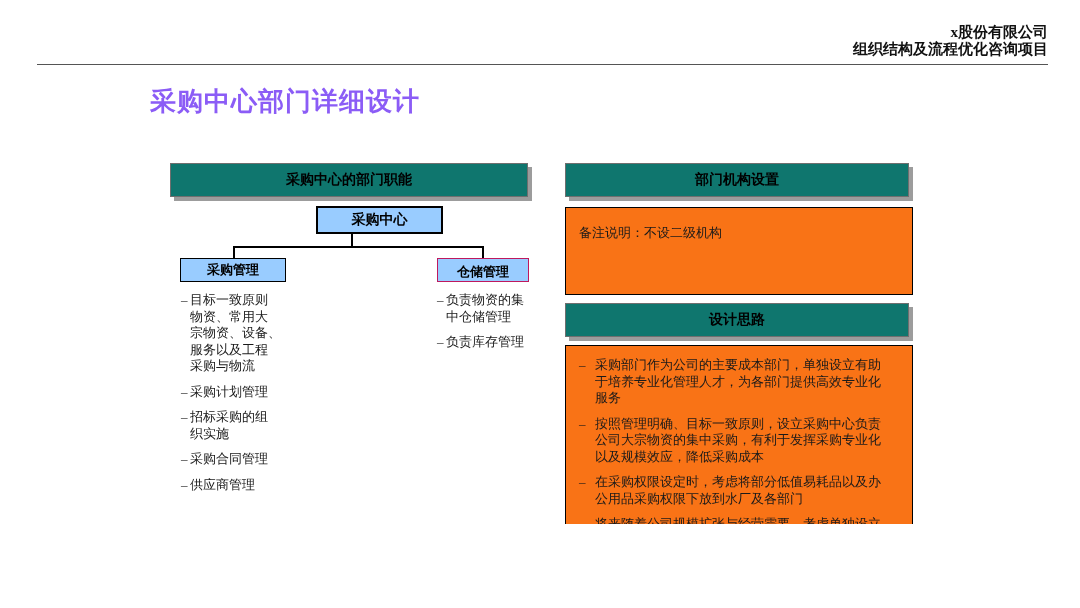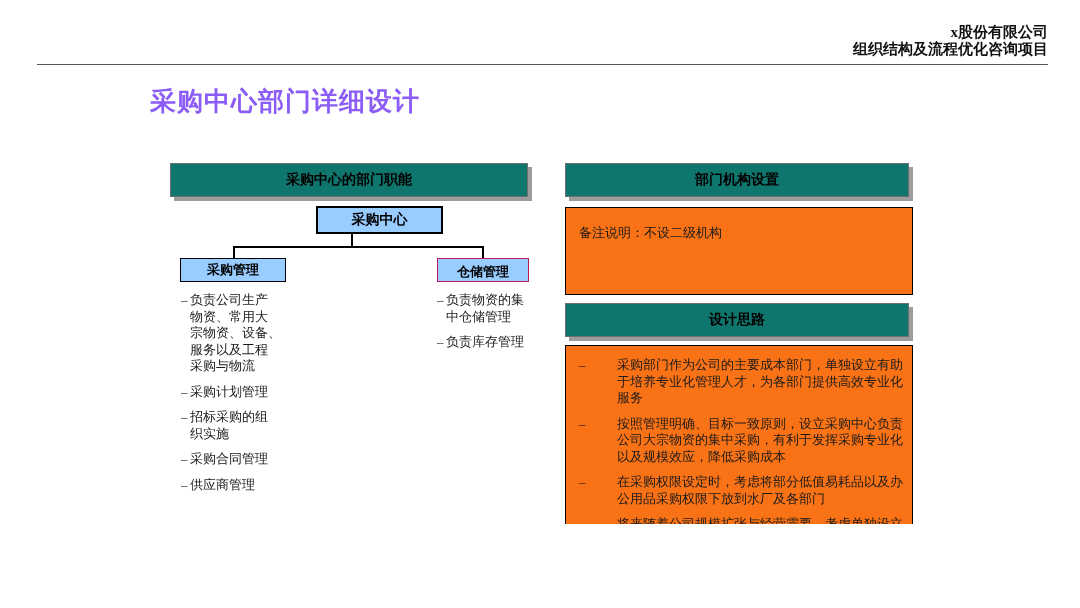--- a/index.html
+++ b/index.html
@@ -58,21 +58,21 @@
   .panel{
     position:absolute;background:#f97316;border:1px solid #000;
     font-size:13px;line-height:16.5px;color:#1a1a1a;
   }
   .panel-note{left:565px;top:207px;width:346px;height:86px;}
   .panel-note .note-text{padding:17px 14px 0 13px;}
   .panel-ideas{left:565px;top:345px;width:346px;height:211px;}
   .ideas-list{padding:11px 8px 0 13px;}
   .idea-bullet{display:flex;margin-bottom:9px;}
   .idea-bullet .dash{flex:0 0 16px;}
-  .idea-bullet .btext{white-space:pre-line;margin-left:22px;}
+  .idea-bullet .btext{white-space:pre-line;}
   
   .watermark-logo{position:absolute;left:8px;top:563px;}
   .watermark-text{
     position:absolute;left:57px;top:573px;z-index:1;
     font-size:23px;font-weight:bold;color:#c7c7c7;letter-spacing:1px;
   }
   .footer-date{
     position:absolute;left:55px;top:576px;z-index:2;
     font-size:16px;font-weight:bold;color:#8b5cf6;
   }
@@ -110,21 +110,21 @@
   <div class="node node-child1">
     <span>采购管理</span>
   </div>
   <div class="node node-child2">
     <span>仓储管理</span>
   </div>
 
   <div class="org-bullets org-bullets-left">
     <div class="org-bullet">
       <span class="dash">–</span>
-      <span class="btext">负责公司生产
+      <span class="btext">目标一致原则
 物资、常用大
 宗物资、设备、
 服务以及工程
 采购与物流</span>
     </div>
     <div class="org-bullet">
       <span class="dash">–</span>
       <span class="btext">采购计划管理</span>
     </div>
     <div class="org-bullet">

